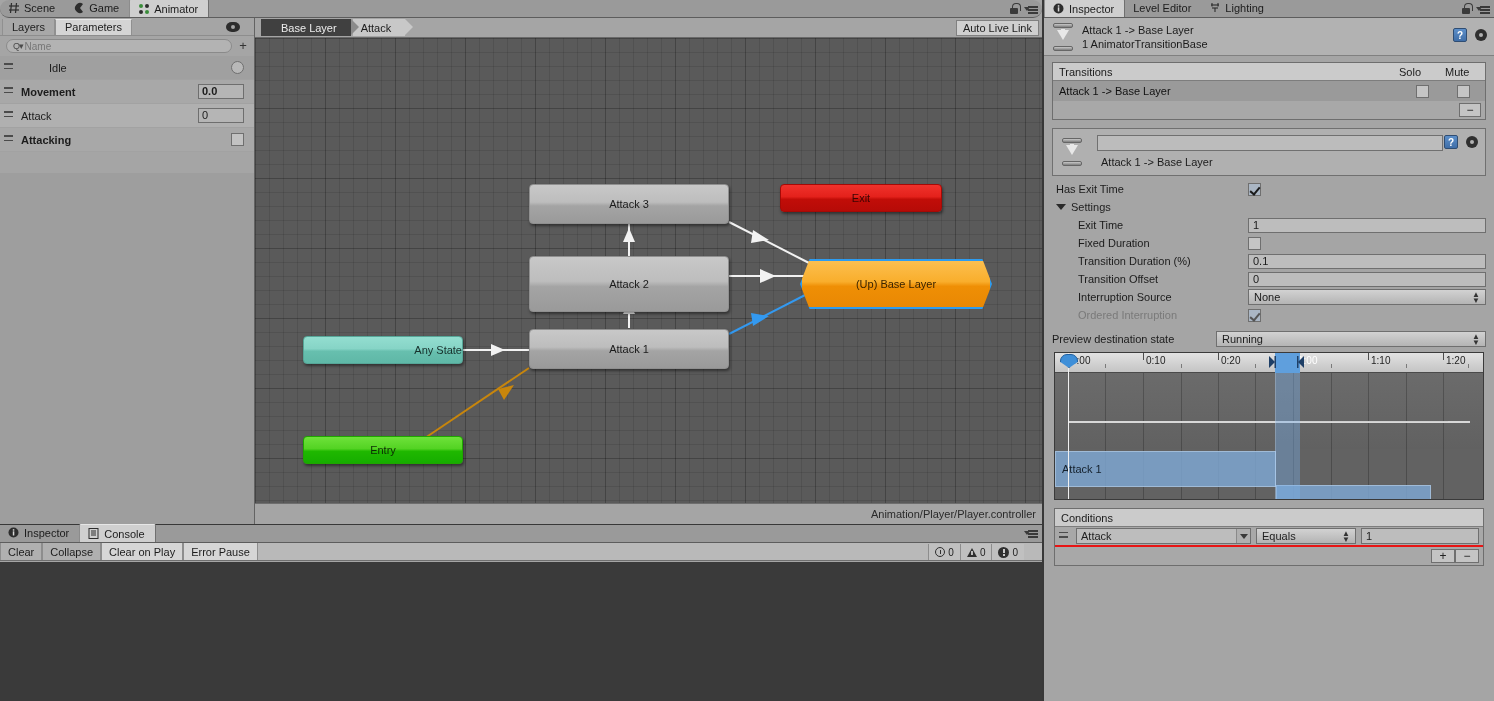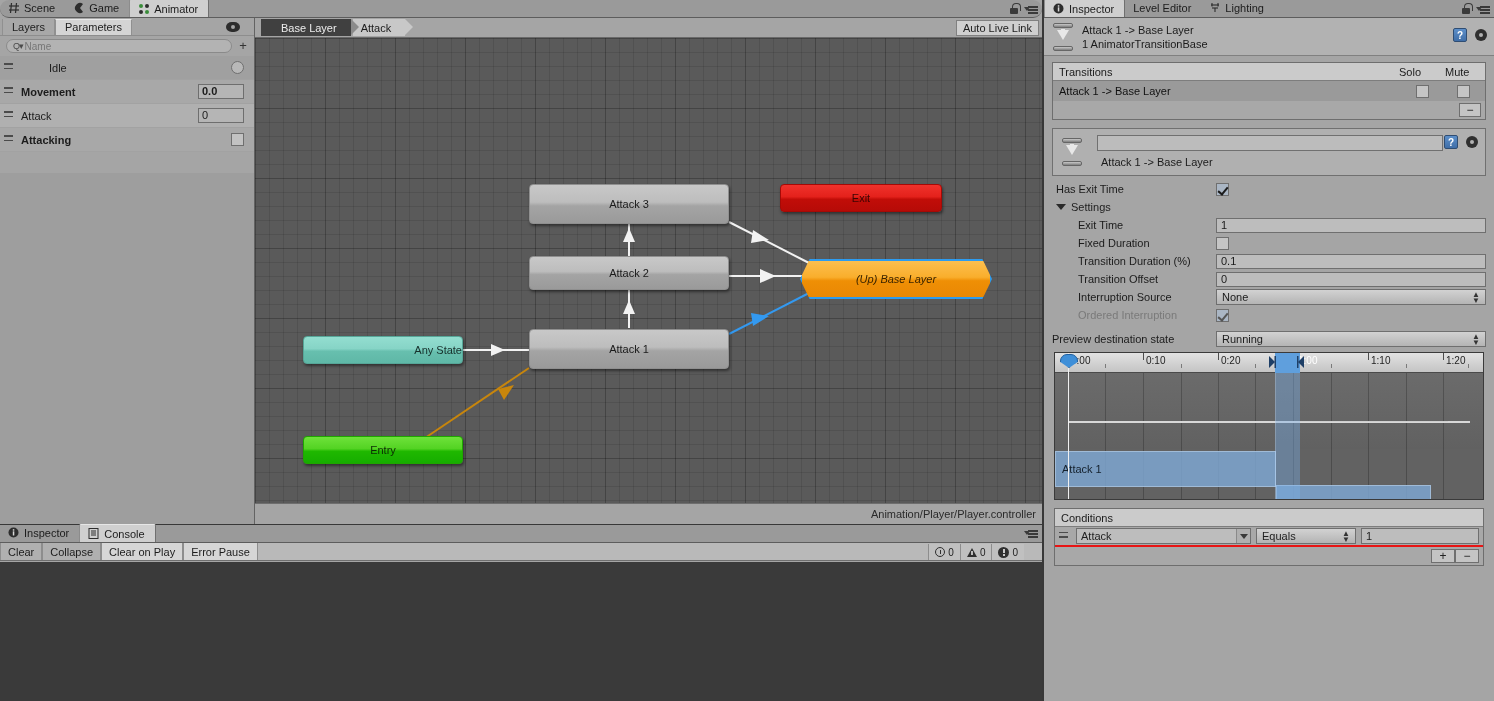--- a/index.html
+++ b/index.html
@@ -319,21 +319,21 @@
   #trans-name-field {
     position:absolute; left:44px; top:6px; right:42px; height:16px;
     background:#bcbcbc; border:1px solid #707070;
   }
   #trans-name-sub { position:absolute; left:48px; top:27px; font-size:11px; color:#1b1b1b; }
   #trans-name-box .hdr-right { top:6px; right:6px; }
 
   .prop-row {
     height:18px; display:flex; align-items:center; padding: 0 8px 0 12px; font-size:11px;
   }
-  .prop-label { width:160px; color:#1b1b1b; }
+  .prop-label { width:192px; color:#1b1b1b; }
   .prop-label.indent { padding-left:22px; }
   .prop-label.dim { color:#7a7a7a; }
   .prop-field {
     flex:1; height:15px; background:#bdbdbd; border:1px solid #6f6f6f;
     font-size:11px; color:#1b1b1b; padding-left:4px; line-height:13px;
   }
   .prop-dd {
     flex:1;height:16px;background:linear-gradient(to bottom,#d2d2d2,#b4b4b4);
     border:1px solid #6f6f6f; font-size:11px;color:#1b1b1b;
     display:flex;align-items:center;padding-left:5px;position:relative;
@@ -576,36 +576,36 @@
           <line x1="474" y1="296" x2="556" y2="254" stroke="#3399f0" stroke-width="2"></line>
           <polygon points="496,275 514,278 498,288" fill="#3399f0"></polygon>
 
           <line x1="170" y1="400" x2="274" y2="330" stroke="#c8860c" stroke-width="2"></line>
           <polygon points="243,351 259,347 249,362" fill="#c8860c"></polygon>
         </svg>
 
         <div class="node state" style="left:274px;top:146px;width:200px;height:40px;">
           <span>Attack 3</span>
         </div>
-        <div class="node state" style="left:274px;top:218px;width:200px;height:34px;">
+        <div class="node state" style="left:274px;top:218px;width:200px;height:56px;">
           <span>Attack 2</span>
         </div>
         <div class="node state" style="left:274px;top:291px;width:200px;height:40px;">
           <span>Attack 1</span>
         </div>
         <div class="node anystate" style="left:48px;top:298px;width:160px;height:28px;">
           <span>Any State</span>
         </div>
         <div class="node entry" style="left:48px;top:398px;width:160px;height:28px;">
           <span>Entry</span>
         </div>
         <div class="node exit" style="left:525px;top:146px;width:162px;height:28px;">
           <span>Exit</span>
         </div>
-        <div class="node sublayer hexclip" style="left:545px;top:221px;width:192px;height:40px;font-style:italic;">
+        <div class="node sublayer hexclip" style="left:545px;top:221px;width:192px;height:50px;">
           <span>(Up) Base Layer</span>
         </div>
       </div>
 
       <div id="graph-status">
         <span>Animation/Player/Player.controller</span>
       </div>
     </div>
   </div>
 

